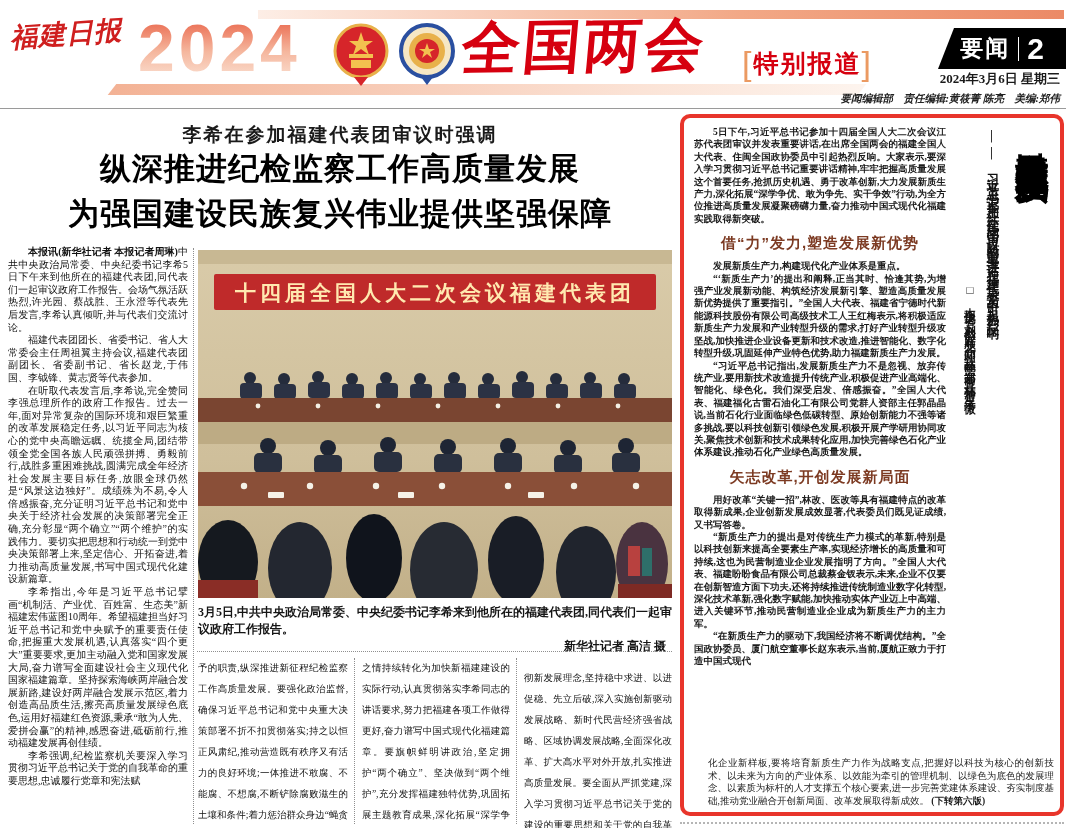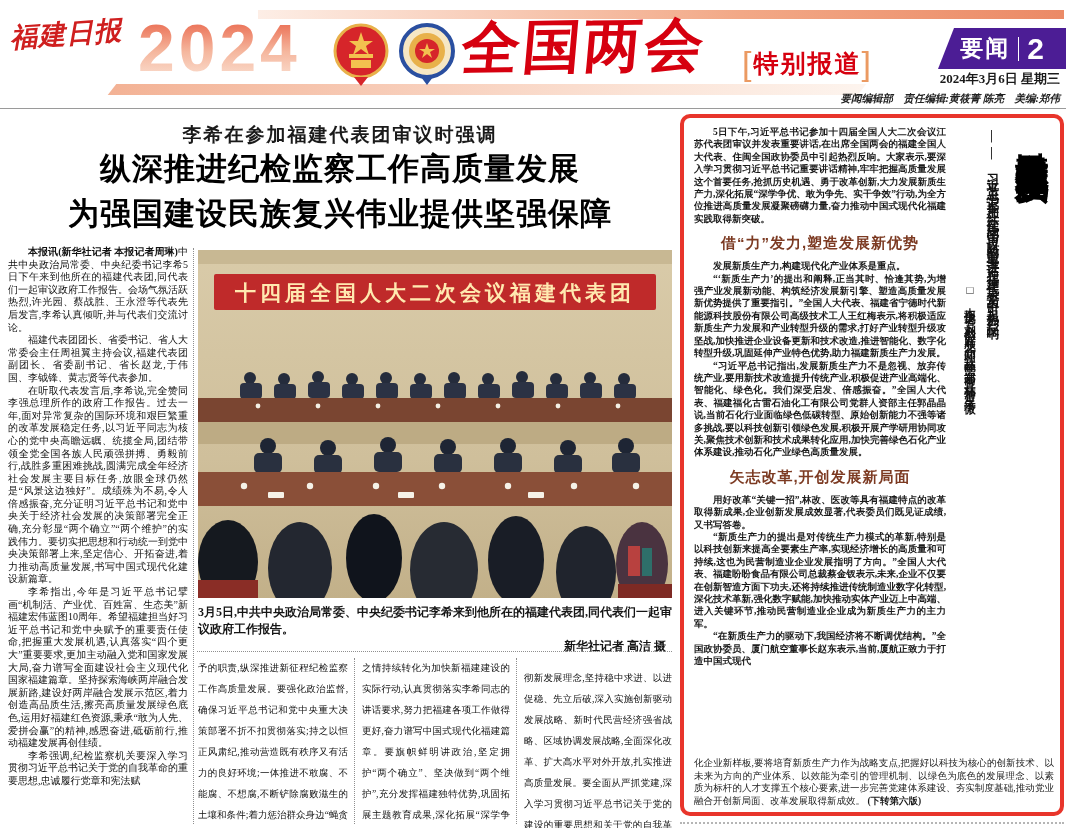--- a/index.html
+++ b/index.html
@@ -15,21 +15,21 @@
         color:#cf1f1f;transform:rotate(-4deg);letter-spacing:1px;}
   .year{position:absolute;left:138px;top:10px;font:800 66px "Liberation Sans",sans-serif;letter-spacing:4px;
         background:linear-gradient(180deg,#e85c41 5%,#f5b79e 55%,#fbe3d6 95%);
         -webkit-background-clip:text;background-clip:text;color:transparent;}
   .emblem{position:absolute;top:22px;}
   .emblem.e1{left:332px;} .emblem.e2{left:398px;}
   .banner-title{position:absolute;left:462px;top:8px;font:900 58px "Liberation Serif",serif;
         color:#d6000f;transform:skewX(-6deg) rotate(-1deg);letter-spacing:3px;}
   .banner-tag{position:absolute;left:742px;top:44px;font:900 25px "Liberation Sans",sans-serif;color:#d6000f;letter-spacing:2px;}
   .banner-tag .bracket{color:#eb9a62;font:400 34px "Liberation Sans",sans-serif;vertical-align:-3px;}
-  .badge{position:absolute;left:938px;top:28px;width:128px;height:41px;background:#4c1d95;color:#fff;
+  .badge{position:absolute;left:938px;top:28px;width:128px;height:41px;background:#000000;color:#fff;
         display:flex;align-items:center;justify-content:center;gap:8px;
         clip-path:polygon(16px 0,100% 0,100% 100%,0 100%);}
   .badge .sec{font:900 23px "Liberation Sans",sans-serif;letter-spacing:2px;}
   .badge .bar{width:1px;height:24px;background:#fff;}
   .badge .pg{font:700 30px "Liberation Sans",sans-serif;}
   .date{position:absolute;right:6px;top:70px;font:700 13px "Liberation Serif",serif;}
   .editors{position:absolute;right:6px;top:92px;font:italic 600 10.5px "Liberation Serif",serif;color:#222;}
   
   .kicker{position:absolute;left:8px;top:122px;width:664px;text-align:center;
           font:700 19px "Liberation Serif",serif;letter-spacing:2px;}
@@ -59,21 +59,21 @@
             border:4px solid #e8352b;border-radius:10px;padding:8px 6px 6px 10px;background:#fff;}
   .rb-flex{display:flex;height:628px;overflow:hidden;}
   .rb-main{flex:1;overflow:hidden;font:400 9.5px/12.4px "Liberation Serif",serif;text-align:justify;padding-right:5px;}
   .rb-main p{margin:0;text-indent:2em;font-weight:bold;}
   .rb-sub{text-align:center;font:900 15px "Liberation Sans",sans-serif;color:#7c3a22;margin:9px 0 7px;letter-spacing:1px;text-indent:0;}
   .rb-reporters{writing-mode:vertical-rl;font:700 11.5px "Liberation Serif",serif;letter-spacing:2.5px;
             padding-top:158px;width:26px;color:#111;}
   .rb-vhead{writing-mode:vertical-rl;height:100%;padding-left:2px;}
   .vh-main{font:900 33px "Liberation Serif",serif;letter-spacing:1px;color:#000;padding-left:8px;}
   .vh-sub{font:700 12.5px "Liberation Serif",serif;letter-spacing:4.5px;padding-left:5px;padding-top:4px;color:#111;}
-  .rb-bottom{font:400 9.5px/12.6px "Liberation Serif",serif;text-align:justify;margin-top:3px;}
+  .rb-bottom{font:400 9.5px/12.6px "Liberation Serif",serif;text-align:justify;margin-top:3px;margin-left:14px;}
   .cont{font-weight:800;}
 </style>
 </head>
 <body>
 
 <div class="page">
 
   <div class="header">
     <div class="bar-top"></div>
     <div class="bar-bottom"></div>

